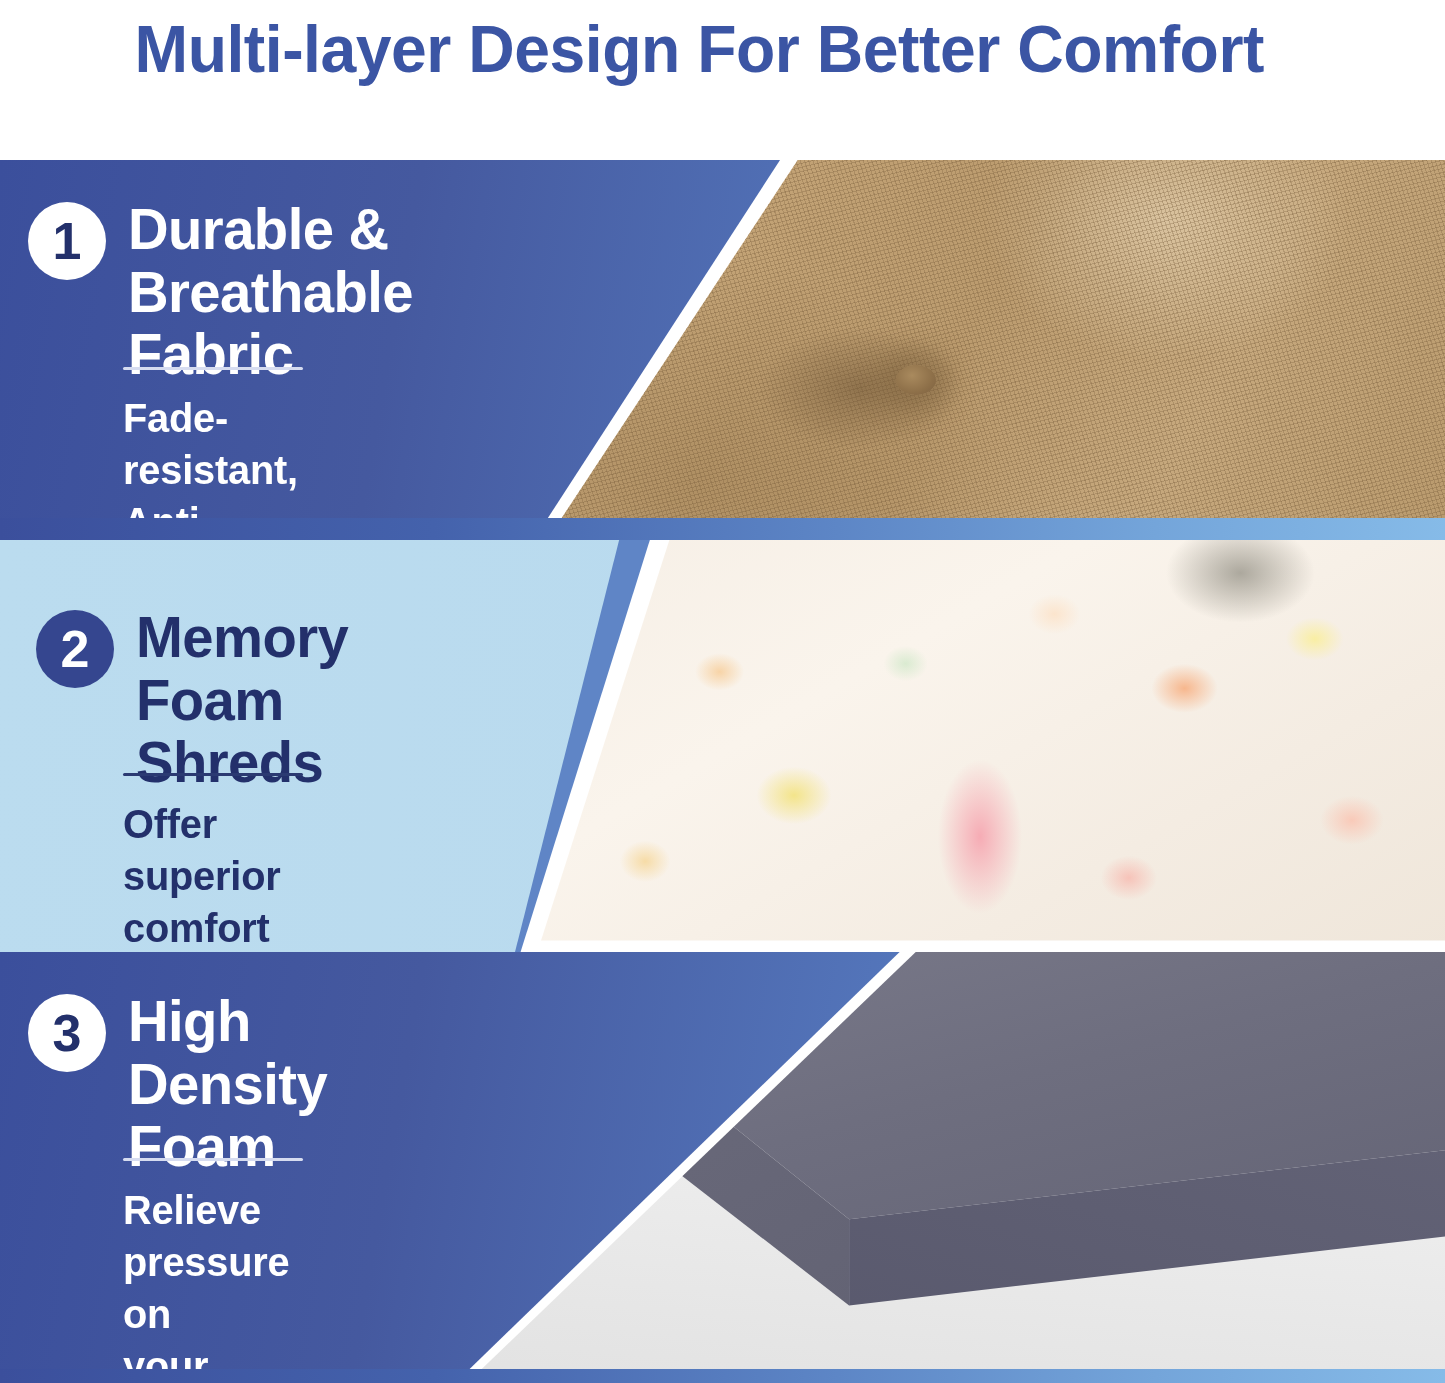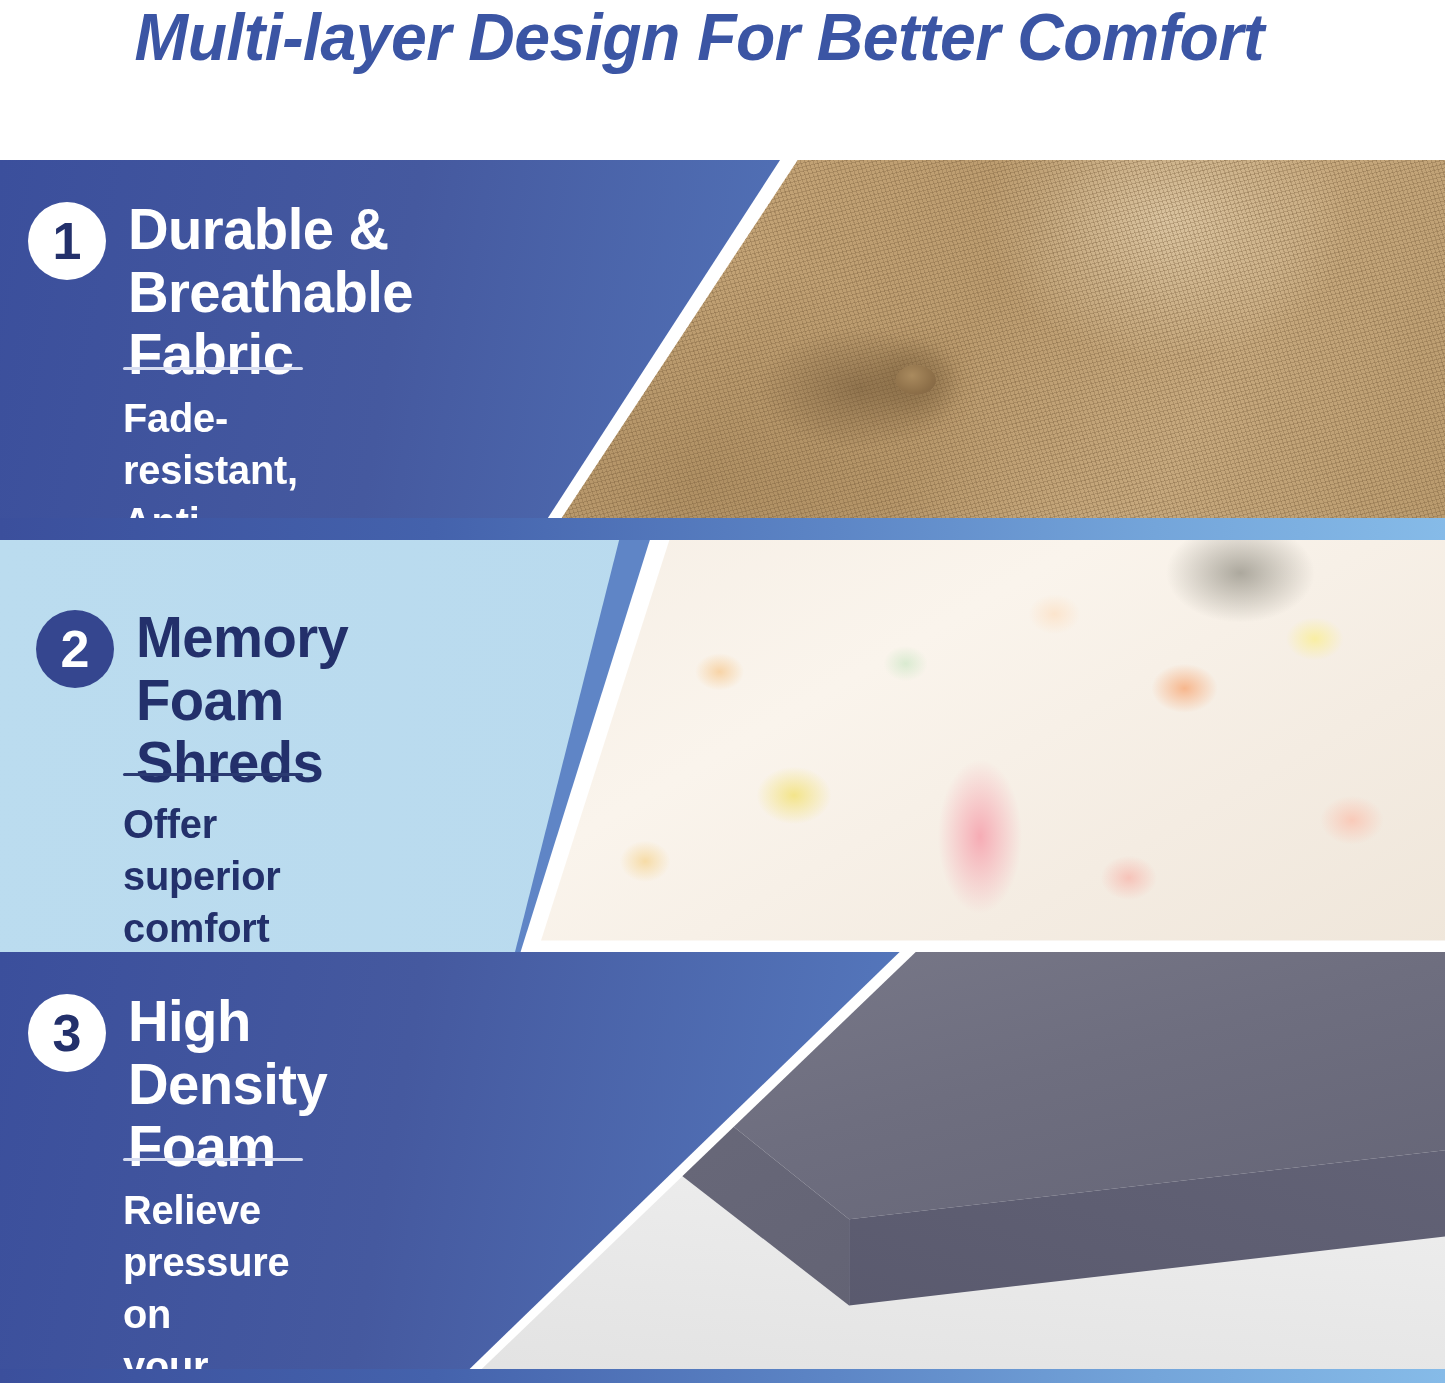--- a/index.html
+++ b/index.html
@@ -16,30 +16,29 @@
     width: 1445px;
     height: 1383px;
     background: #ffffff;
     overflow: hidden;
   }
 
   
   .title-bar {
     position: absolute;
     left: 0;
-    top: 0;
+    top: 12px;
     width: 1398px;
     height: 160px;
     background: #ffffff;
     display: flex;
     align-items: flex-start;
     justify-content: center;
     box-sizing: border-box;
     padding-top: 2px;
-    font-style: italic;
   }
   .title-text {
     color: #3b55a4;
     font-size: 67px;
     font-weight: 700;
     letter-spacing: -0.5px;
     line-height: 1.05;
     white-space: nowrap;
     transform: scaleX(0.96);
     transform-origin: center top;

